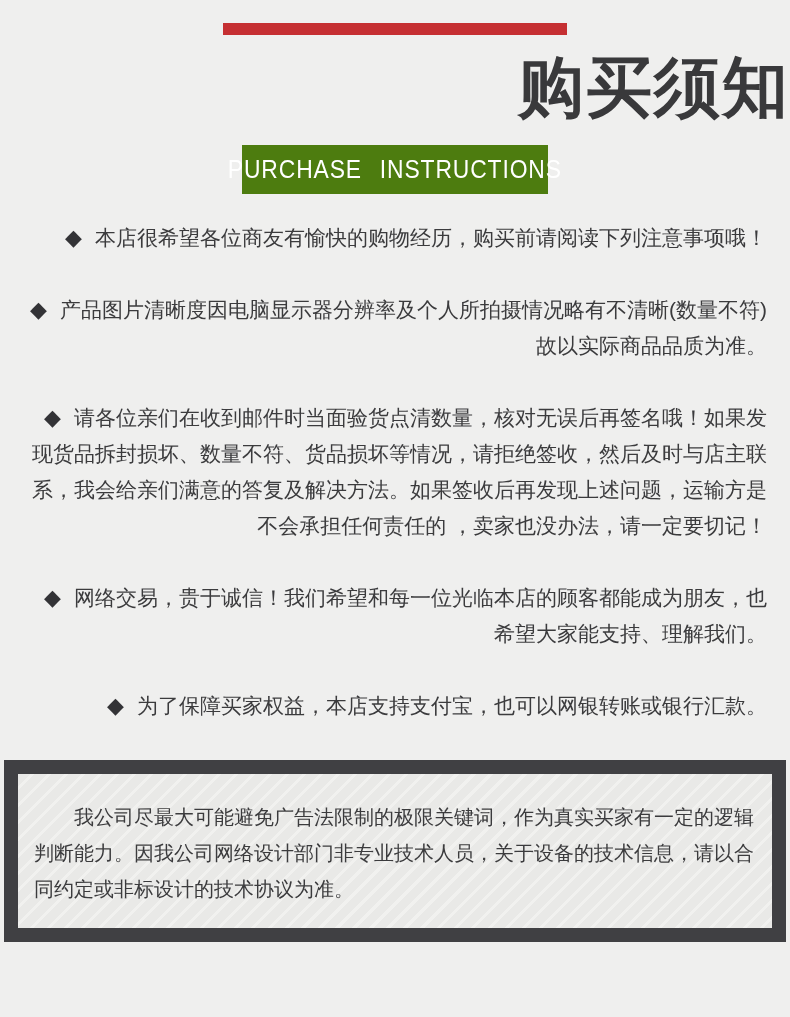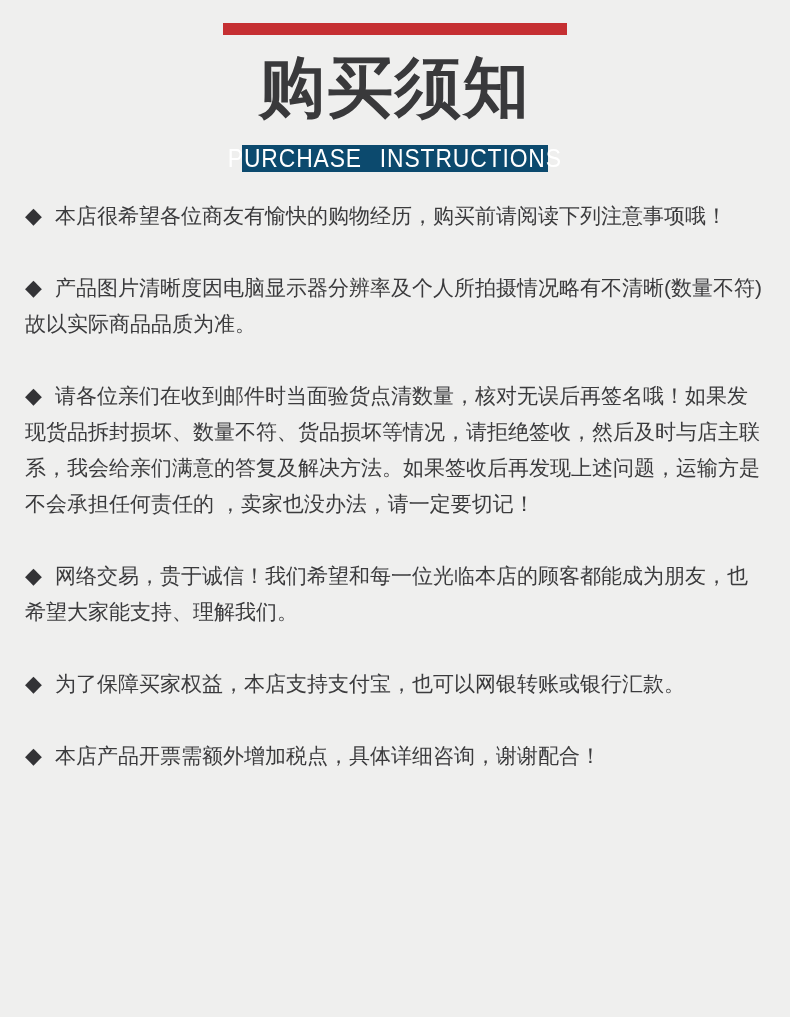--- a/index.html
+++ b/index.html
@@ -20,53 +20,53 @@
     background: #efefee;
   }
   .top-bar {
     width: 344px;
     height: 12px;
     margin: 23px auto 0;
     background: #c52f32;
   }
   .title {
     margin: 14px 0 0;
-    text-align: center;
+    text-align: right;
     font-size: 66px;
     line-height: 76px;
     font-weight: bold;
     letter-spacing: 2px;
     color: #39393b;
   }
   .banner {
     width: 306px;
-    height: 27px;
+    height: 49px;
     margin: 20px auto 0;
-    background: #0c4a6e;
+    background: #4d7c0f;
     display: flex;
     align-items: center;
     justify-content: center;
   }
   .banner-text {
     color: #ffffff;
     font-size: 26px;
     letter-spacing: 1px;
     word-spacing: 12px;
     transform: scaleX(0.88);
     white-space: nowrap;
   }
   .content {
     padding: 26px 23px 0 25px;
   }
   .bullet {
     margin: 0 0 36px 0;
     font-size: 21px;
     line-height: 36px;
     color: #3b3b3d;
-    text-align: left;
+    text-align: right;
   }
   .diamond {
     font-size: 22px;
     color: #333336;
     margin-right: 13px;
   }
   .notice-box {
     margin: 16px 4px 0;
     border: 14px solid #404043;
     background: repeating-linear-gradient(135deg, #e9e9e7 0px, #e9e9e7 9px, #f1f1ef 9px, #f1f1ef 12px);
@@ -102,19 +102,19 @@
     </p>
     <p class="bullet">
       <span class="diamond">◆</span><span>请各位亲们在收到邮件时当面验货点清数量，核对无误后再签名哦！如果发现货品拆封损坏、数量不符、货品损坏等情况，请拒绝签收，然后及时与店主联系，我会给亲们满意的答复及解决方法。如果签收后再发现上述问题，运输方是不会承担任何责任的 ，卖家也没办法，请一定要切记！</span>
     </p>
     <p class="bullet">
       <span class="diamond">◆</span><span>网络交易，贵于诚信！我们希望和每一位光临本店的顾客都能成为朋友，也希望大家能支持、理解我们。</span>
     </p>
     <p class="bullet">
       <span class="diamond">◆</span><span>为了保障买家权益，本店支持支付宝，也可以网银转账或银行汇款。</span>
     </p>
-    <p class="bullet">
-      <span class="diamond">◆</span><span>本店产品开票需额外增加税点，具体详细咨询，谢谢配合！</span>
-    </p>
   </div>
 
+  <div class="notice-box">
+    <p class="box-text">我公司尽最大可能避免广告法限制的极限关键词，作为真实买家有一定的逻辑判断能力。因我公司网络设计部门非专业技术人员，关于设备的技术信息，请以合同约定或非标设计的技术协议为准。</p>
+  </div>
 
 </div>
 
 </body></html>

